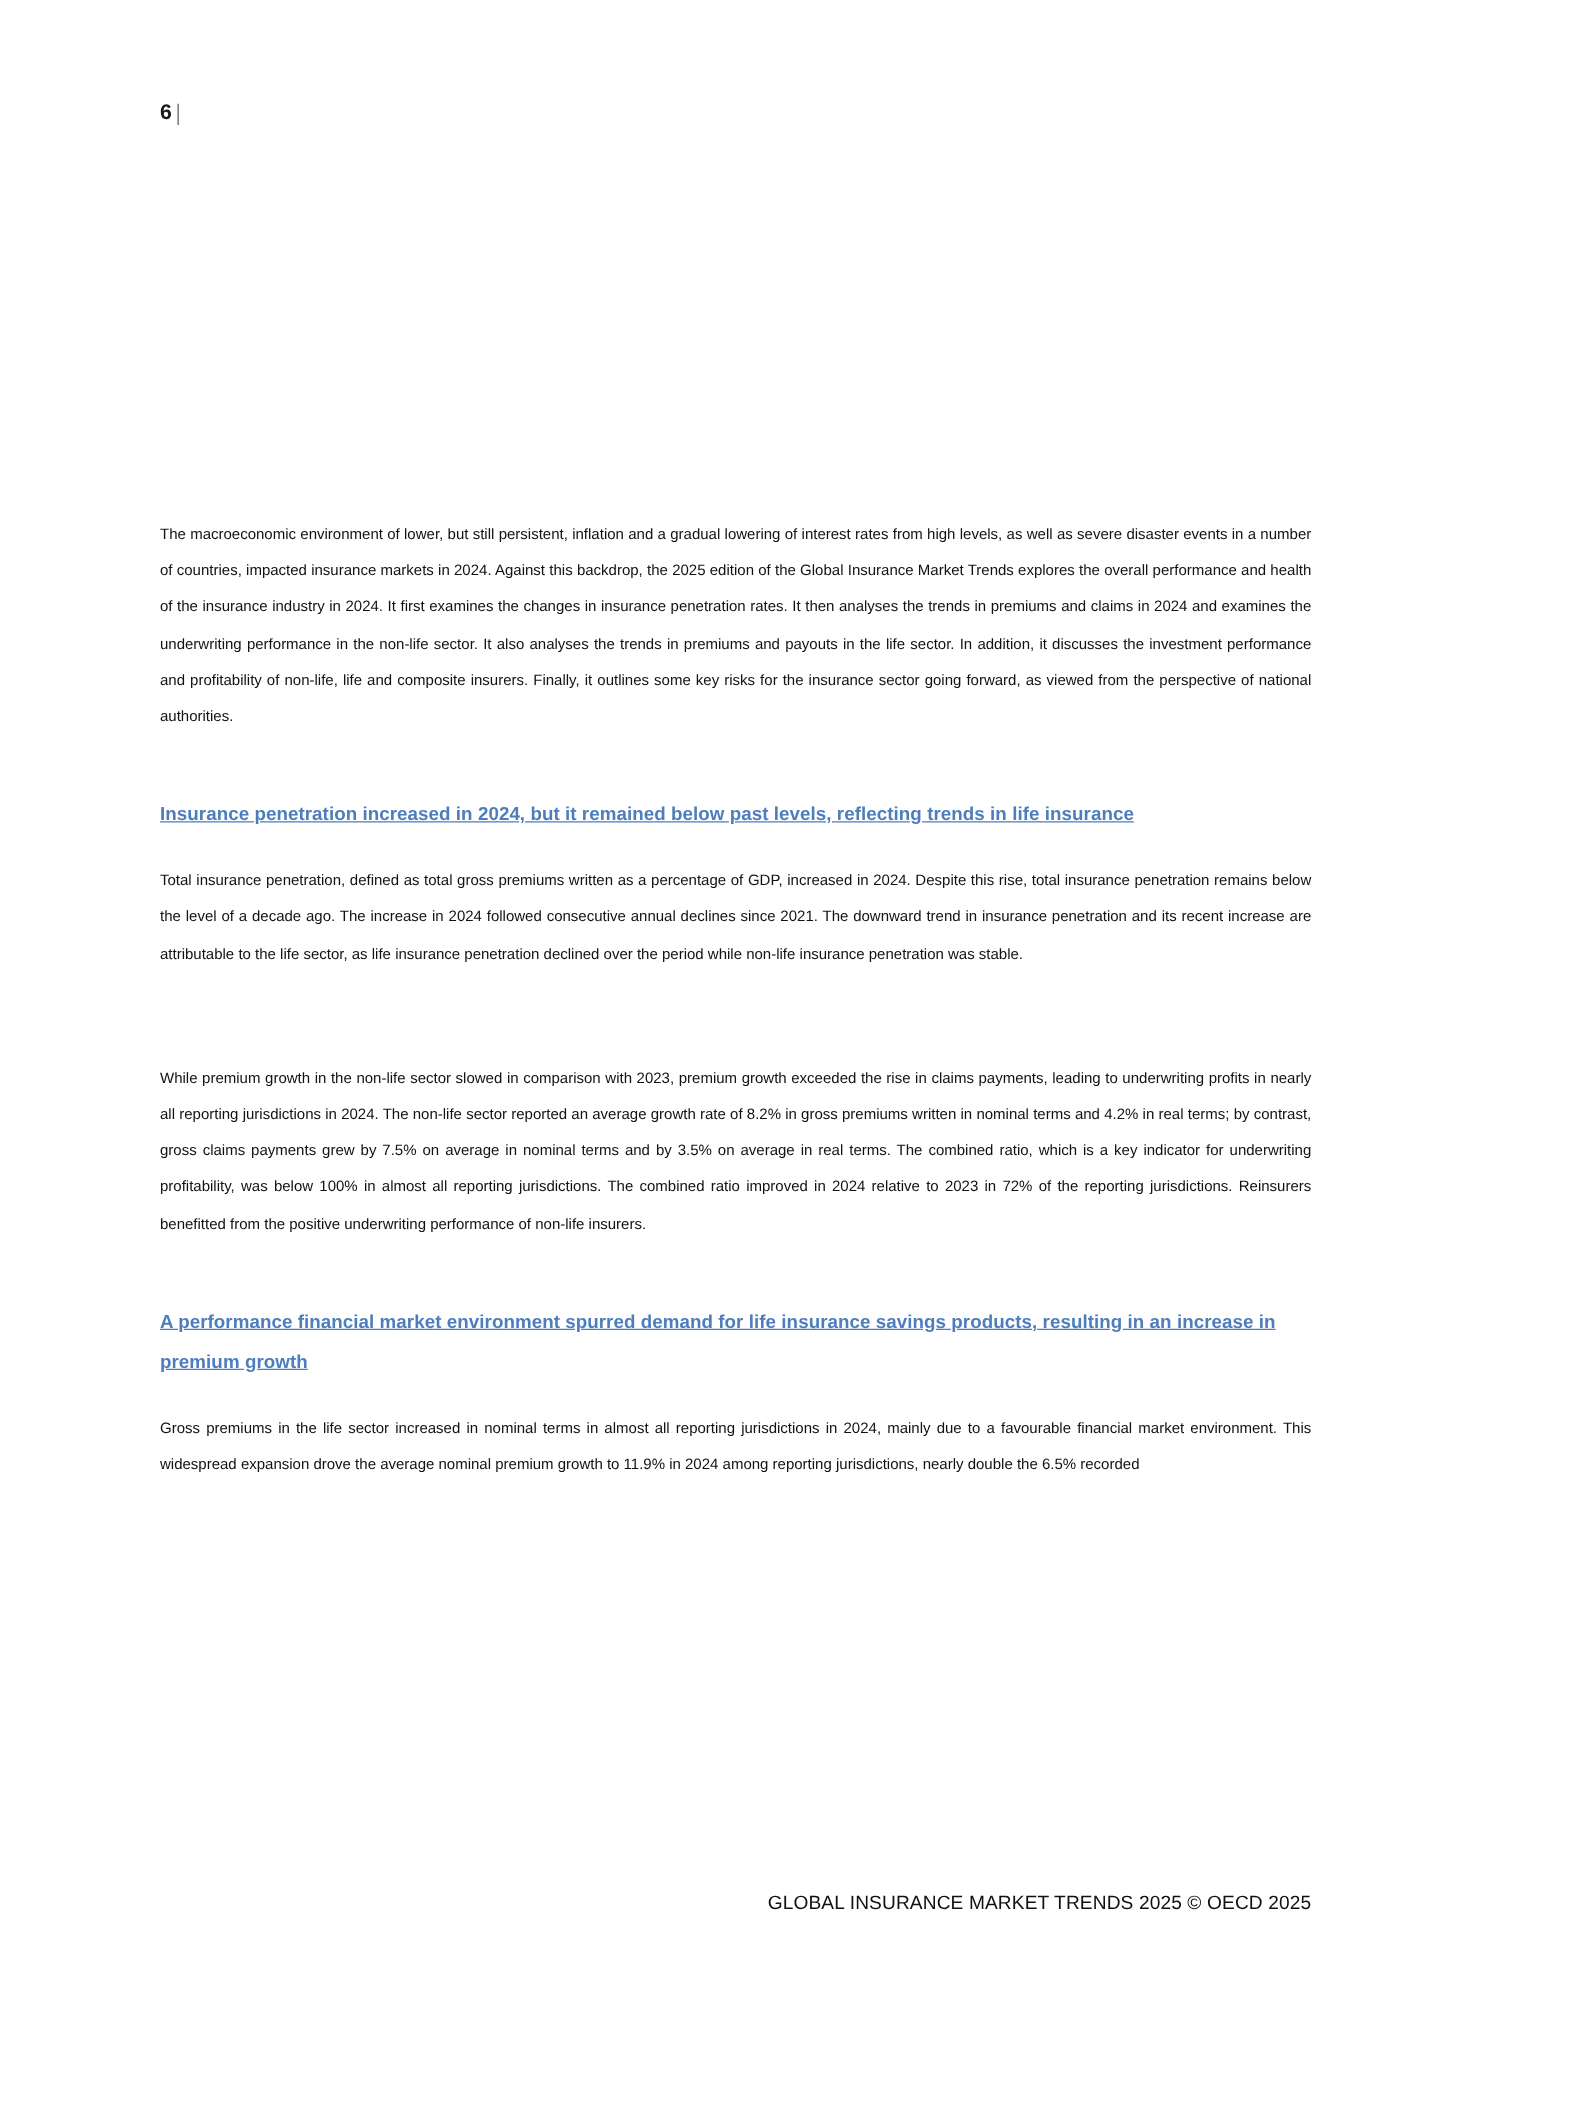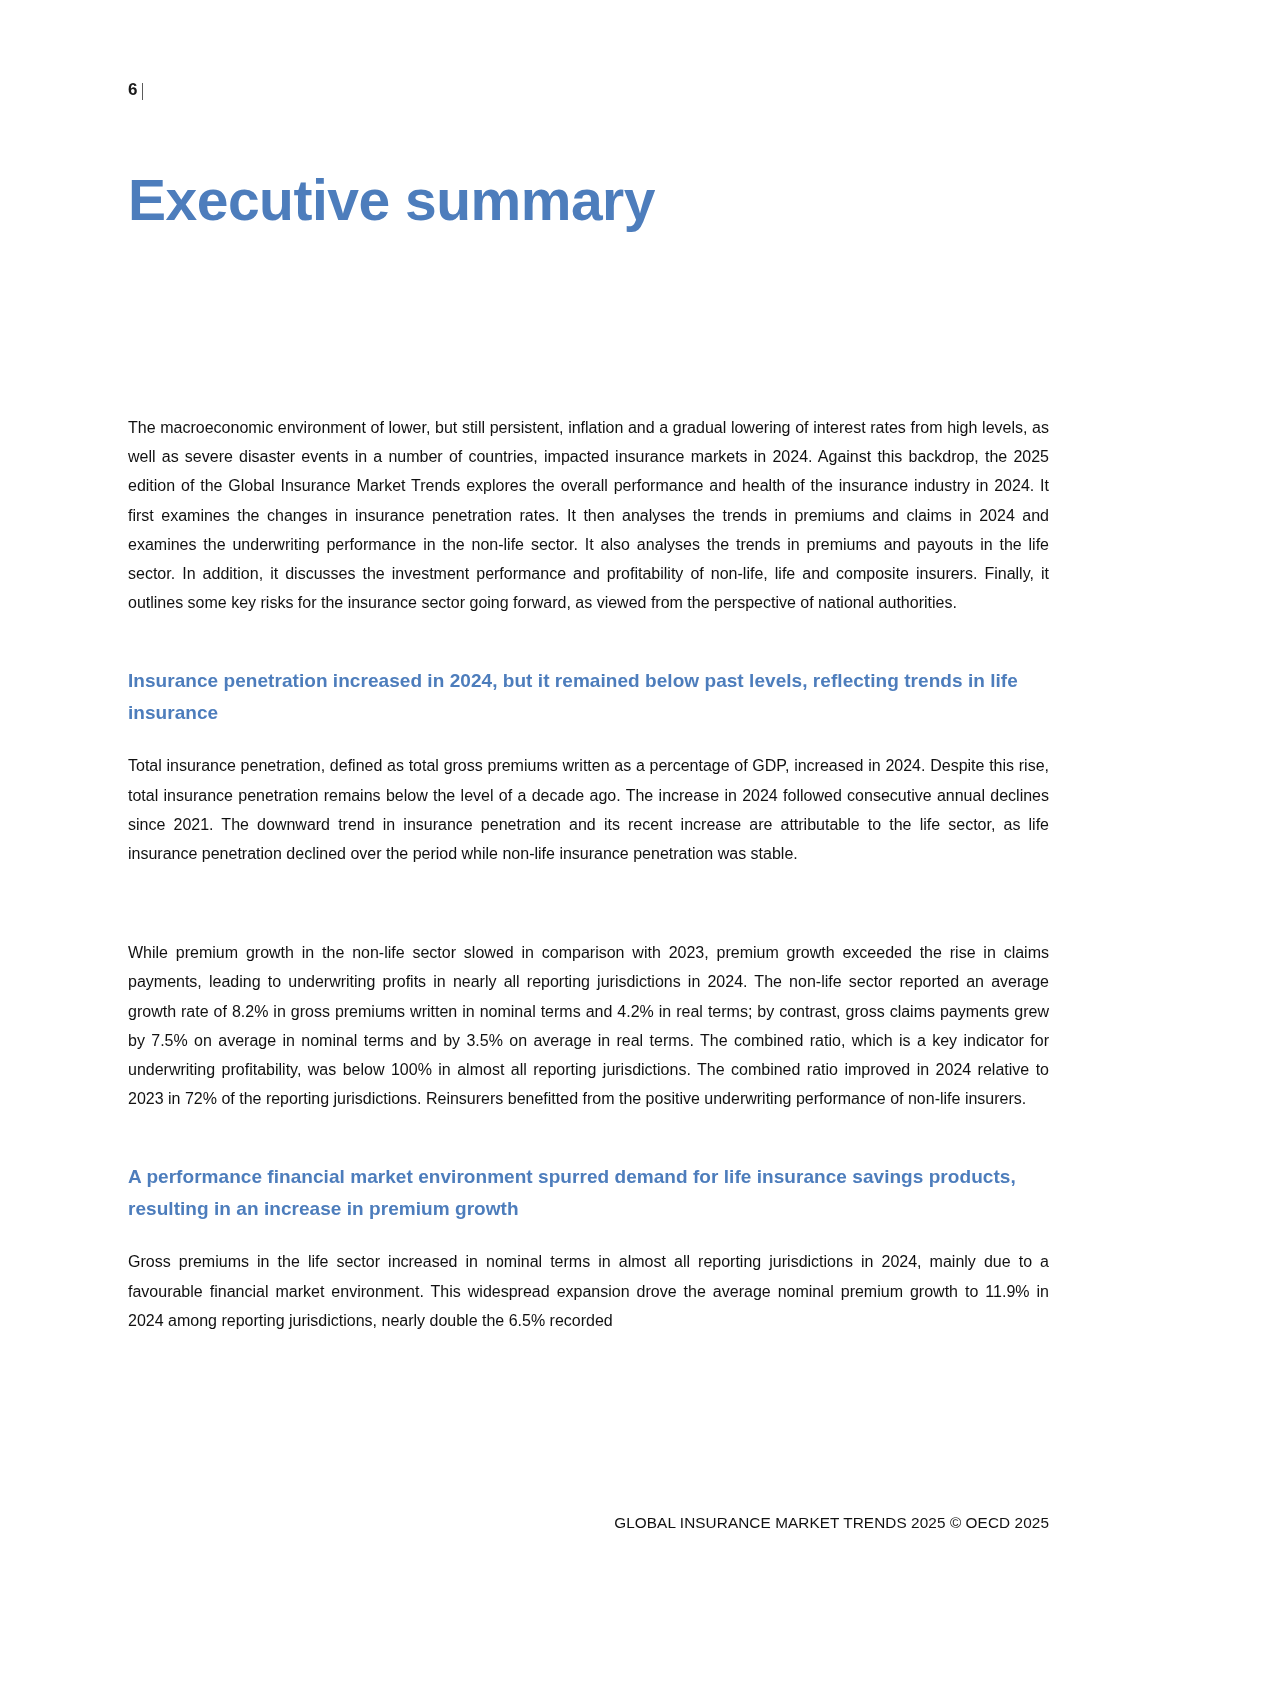--- a/index.html
+++ b/index.html
@@ -56,34 +56,35 @@
 
   
   .body-area {
     position: absolute;
     left: 128px;
     top: 413px;
     width: 921px;
   }
   p.para {
     margin: 0 0 0 0;
-    font-size: 16px;
+    font-size: 12px;
     line-height: 29.2px;
     text-align: justify;
     color: #111111;
     letter-spacing: 0.0px;
   }
   h2.section-heading {
     margin: 0;
-    font-size: 19px;
+    font-size: 15px;
     line-height: 32px;
     font-weight: bold;
     color: #4d7dbc;
     text-align: left;
     letter-spacing: 0.05px;
+    text-decoration: underline;
   }
   .gap-after-para { height: 48px; }
   .gap-after-heading { height: 22px; }
 
   
   .footer {
     position: absolute;
     left: 0;
     top: 1478px;
     width: 1262px;
@@ -99,21 +100,20 @@
 </head>
 <body>
 
 <div class="page">
 
   <div class="folio">
     <span>6</span>
     <span class="bar"></span>
   </div>
 
-  <h1 class="page-title">Executive summary</h1>
 
   <div class="body-area">
 
     <p class="para">The macroeconomic environment of lower, but still persistent, inflation and a gradual lowering of interest rates from high levels, as well as severe disaster events in a number of countries, impacted insurance markets in 2024. Against this backdrop, the 2025 edition of the Global Insurance Market Trends explores the overall performance and health of the insurance industry in 2024. It first examines the changes in insurance penetration rates. It then analyses the trends in premiums and claims in 2024 and examines the underwriting performance in the non-life sector. It also analyses the trends in premiums and payouts in the life sector. In addition, it discusses the investment performance and profitability of non-life, life and composite insurers. Finally, it outlines some key risks for the insurance sector going forward, as viewed from the perspective of national authorities.</p>
     <div class="gap-after-para"></div>
 
     <h2 class="section-heading">Insurance penetration increased in 2024, but it remained below past levels, reflecting trends in life insurance</h2>
     <div class="gap-after-heading"></div>
     <p class="para">Total insurance penetration, defined as total gross premiums written as a percentage of GDP, increased in 2024. Despite this rise, total insurance penetration remains below the level of a decade ago. The increase in 2024 followed consecutive annual declines since 2021. The downward trend in insurance penetration and its recent increase are attributable to the life sector, as life insurance penetration declined over the period while non-life insurance penetration was stable.</p>
     <div class="gap-after-para"></div>

